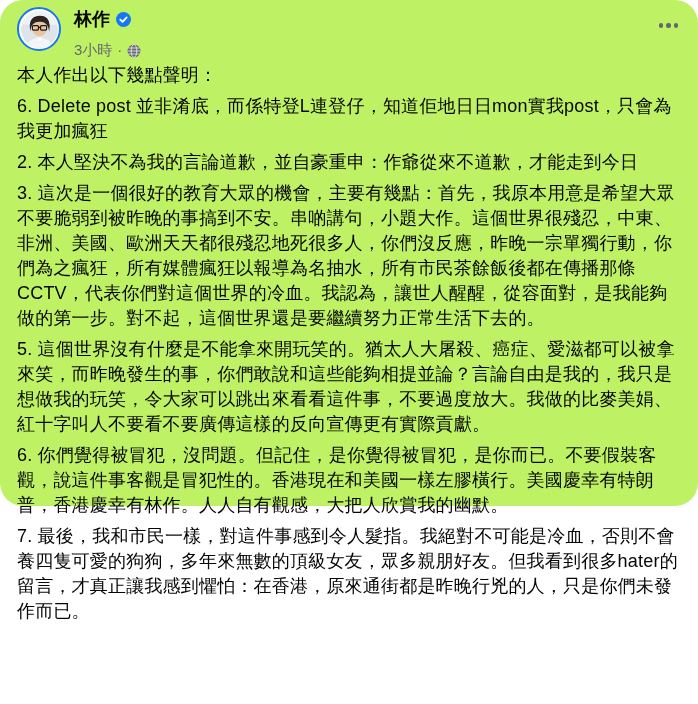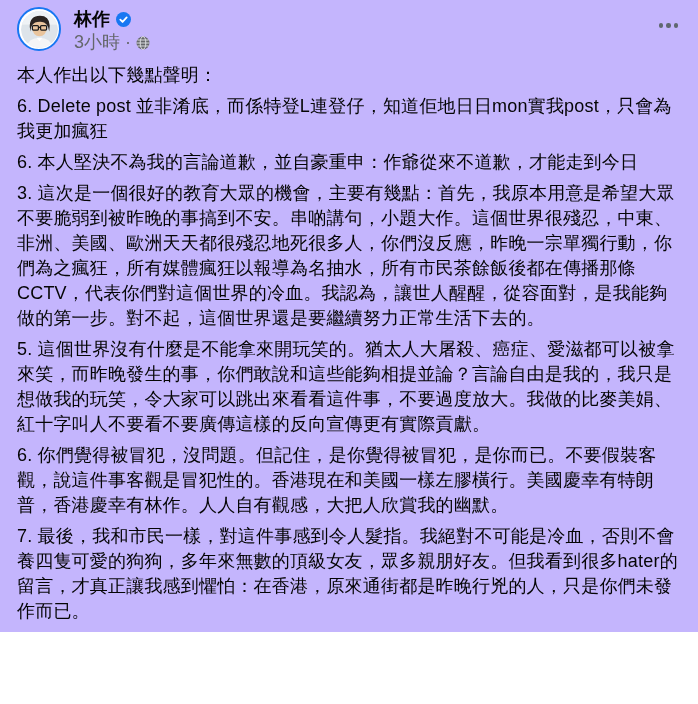--- a/index.html
+++ b/index.html
@@ -6,23 +6,24 @@
     margin: 0;
     padding: 0;
     width: 698px;
     height: 704px;
     overflow: hidden;
     background: #ffffff;
     font-family: "Liberation Sans", "DejaVu Sans", sans-serif;
   }
   .post {
     width: 698px;
-    height: 632px;
-    background: #c4b5fd;
+    height: 506px;
+    background: #bef264;
     box-sizing: border-box;
+    border-radius: 23px;
   }
   
   .post-header {
     display: flex;
     align-items: flex-start;
     padding: 7px 16px 0 17px;
     height: 55px;
     box-sizing: border-box;
   }
   .avatar-ring {
@@ -56,22 +57,22 @@
   }
   .verified {
     margin-left: 6px;
     width: 15px;
     height: 15px;
     display: inline-flex;
   }
   .meta-row {
     display: flex;
     align-items: center;
-    margin-top: 4px;
-    font-size: 18px;
+    margin-top: 12px;
+    font-size: 15px;
     color: #65676B;
     line-height: 16px;
   }
   .meta-sep { margin: 0 5px; }
   .globe { width: 14px; height: 14px; display: inline-flex; margin-top: 1px; }
   .more-btn {
     margin-left: auto;
     margin-top: 12px;
     display: flex;
     gap: 3px;
@@ -161,20 +162,20 @@
       <i></i>
       <i></i>
       <i></i>
     </div>
 
   </header>
 
   <div class="post-body">
       <p class="para">本人作出以下幾點聲明：</p>
       <p class="para">6. Delete post 並非淆底，而係特登L連登仔，知道佢地日日mon實我post，只會為我更加瘋狂</p>
-      <p class="para">6. 本人堅決不為我的言論道歉，並自豪重申：作爺從來不道歉，才能走到今日</p>
+      <p class="para">2. 本人堅決不為我的言論道歉，並自豪重申：作爺從來不道歉，才能走到今日</p>
       <p class="para">3. 這次是一個很好的教育大眾的機會，主要有幾點：首先，我原本用意是希望大眾不要脆弱到被昨晚的事搞到不安。串啲講句，小題大作。這個世界很殘忍，中東、非洲、美國、歐洲天天都很殘忍地死很多人，你們沒反應，昨晚一宗單獨行動，你們為之瘋狂，所有媒體瘋狂以報導為名抽水，所有市民茶餘飯後都在傳播那條CCTV，代表你們對這個世界的冷血。我認為，讓世人醒醒，從容面對，是我能夠做的第一步。對不起，這個世界還是要繼續努力正常生活下去的。</p>
       <p class="para">5. 這個世界沒有什麼是不能拿來開玩笑的。猶太人大屠殺、癌症、愛滋都可以被拿來笑，而昨晚發生的事，你們敢說和這些能夠相提並論？言論自由是我的，我只是想做我的玩笑，令大家可以跳出來看看這件事，不要過度放大。我做的比麥美娟、紅十字叫人不要看不要廣傳這樣的反向宣傳更有實際貢獻。</p>
       <p class="para">6. 你們覺得被冒犯，沒問題。但記住，是你覺得被冒犯，是你而已。不要假裝客觀，說這件事客觀是冒犯性的。香港現在和美國一樣左膠橫行。美國慶幸有特朗普，香港慶幸有林作。人人自有觀感，大把人欣賞我的幽默。</p>
       <p class="para">7. 最後，我和市民一樣，對這件事感到令人髮指。我絕對不可能是冷血，否則不會養四隻可愛的狗狗，多年來無數的頂級女友，眾多親朋好友。但我看到很多hater的留言，才真正讓我感到懼怕：在香港，原來通街都是昨晚行兇的人，只是你們未發作而已。</p>
     </div>
 
 </div>
 
 </body></html>

